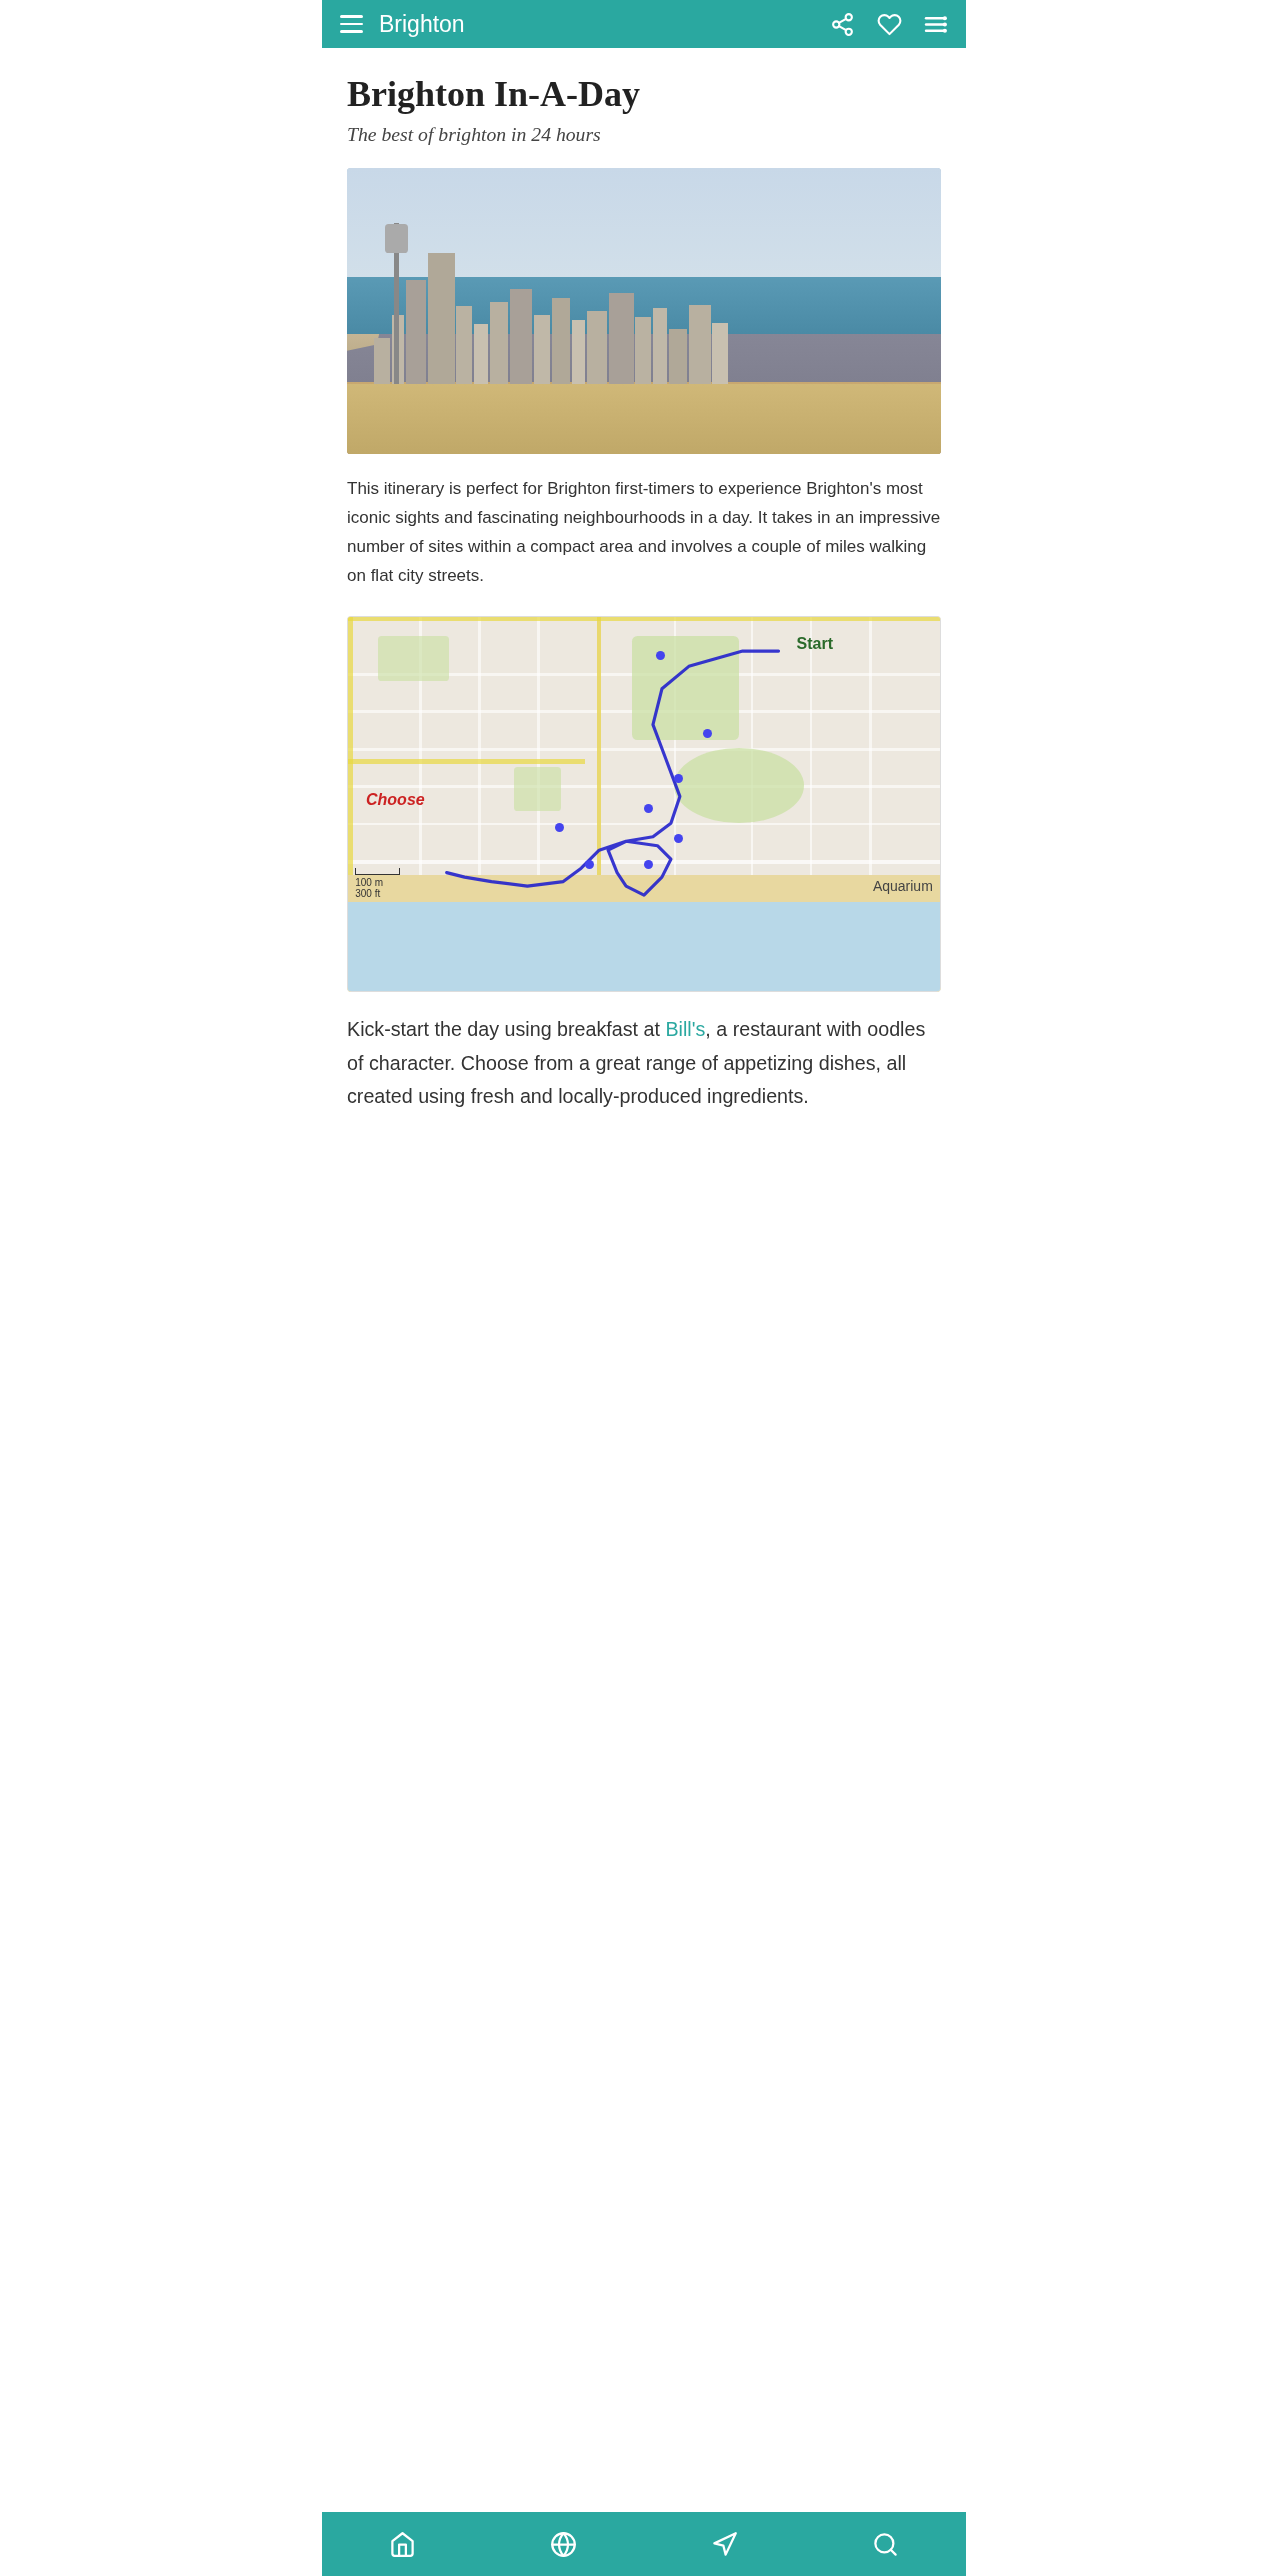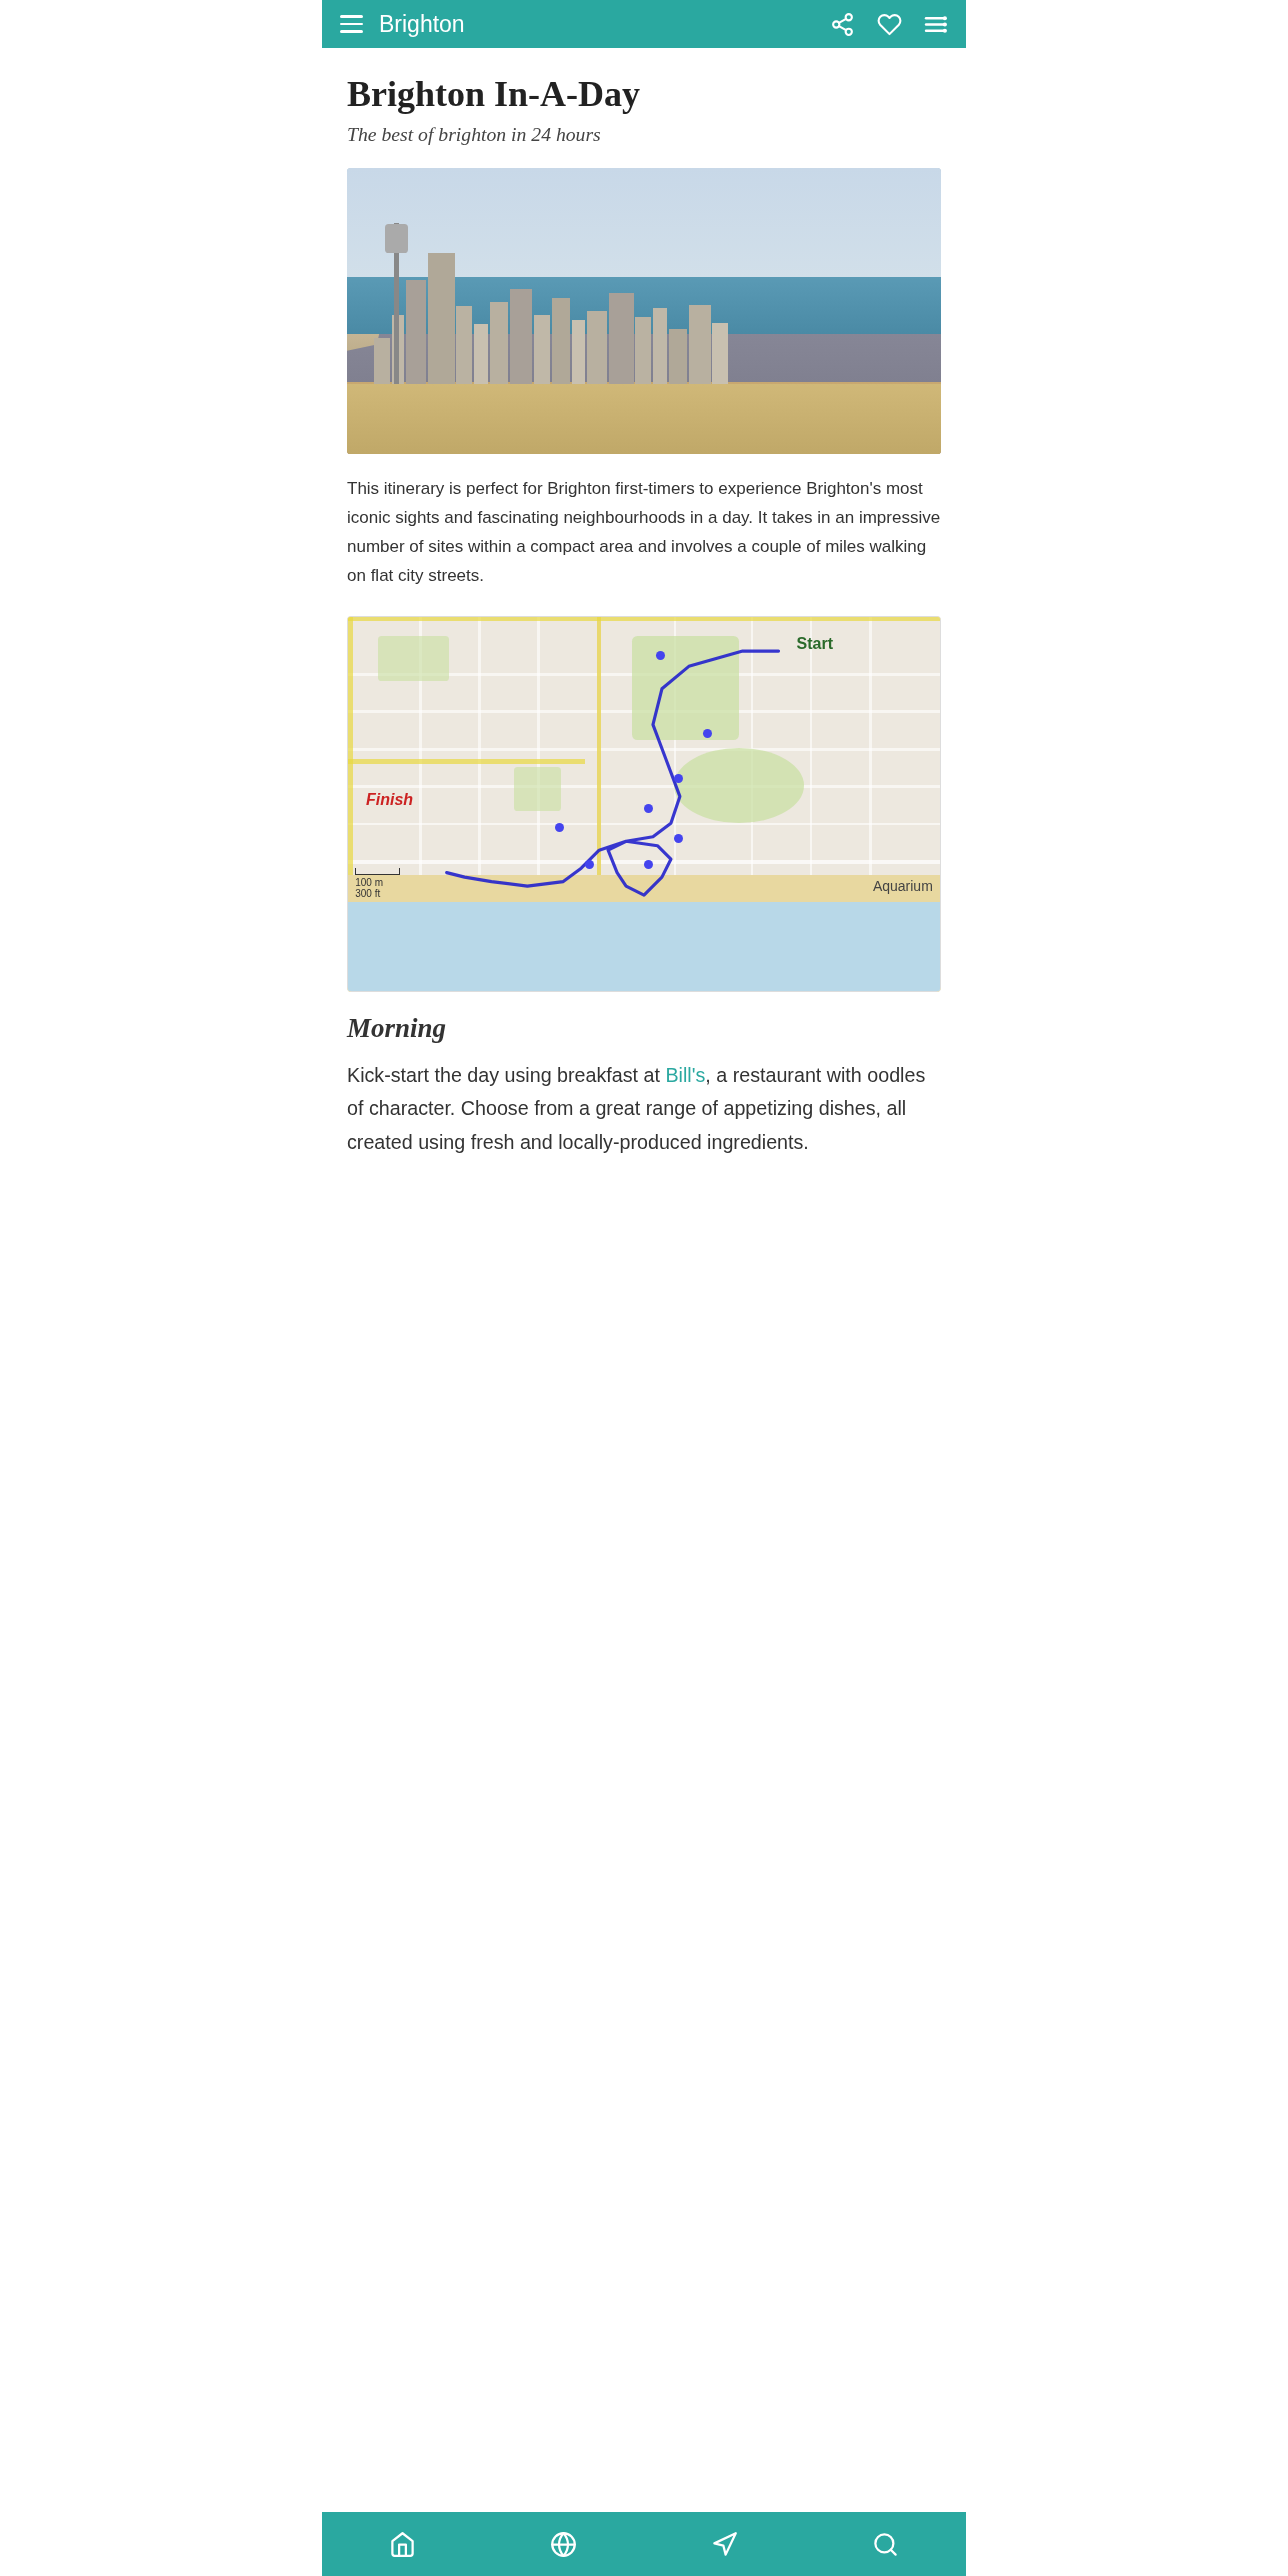--- a/index.html
+++ b/index.html
@@ -507,32 +507,31 @@
     <div style="position:absolute;top:58%;left:55%;width:9px;height:9px;background:#4444ee;border-radius:50%;z-index:12;"></div>
     <div style="position:absolute;top:65%;left:50%;width:9px;height:9px;background:#4444ee;border-radius:50%;z-index:12;"></div>
     <div style="position:absolute;top:65%;left:40%;width:9px;height:9px;background:#4444ee;border-radius:50%;z-index:12;"></div>
     <div style="position:absolute;top:55%;left:35%;width:9px;height:9px;background:#4444ee;border-radius:50%;z-index:12;"></div>
 
     <svg class="map-route" viewBox="0 0 660 420" xmlns="http://www.w3.org/2000/svg">
       <path d="M 480 38 L 460 38 L 440 38 L 380 55 L 350 80 L 340 120 L 355 160 L 370 200 L 360 230 L 340 245 L 310 250 L 290 260 L 300 285 L 310 300 L 330 310 L 350 290 L 360 270 L 345 255 L 310 250 L 280 260 L 260 280 L 240 295 L 200 300 L 160 295 L 130 290 L 110 285" stroke="#2222cc" stroke-width="3.5" fill="none" stroke-linejoin="round" stroke-linecap="round" opacity="0.9"></path>
     </svg>
 
     <div class="map-label-start">Start</div>
-    <div class="map-label-finish">Finish</div>
+    <div class="map-label-finish">Choose</div>
 
     <div class="map-scale">
       <div class="map-scale-bar" style="border: 1.3px solid #333; border-top:none; width:45px; height:7.2px; margin-bottom:1.8px;"></div>
       <div>100 m</div>
       <div>300 ft</div>
     </div>
 
     <div class="map-aquarium">Aquarium</div>
   </div>
 
-  <h2 class="section-heading">Morning</h2>
 
   <p class="section-body">
     <span>Kick-start the day using breakfast at </span><a href="#">Bill's</a><span>, a restaurant with oodles of character. Choose from a great range of appetizing dishes, all created using fresh and locally-produced ingredients.</span>
   </p>
 
 </main>
 
 <nav class="bottom-nav">
   <div class="bottom-nav-item">
     <svg width="27" height="27" viewBox="0 0 24 24" stroke="white" stroke-width="2">

